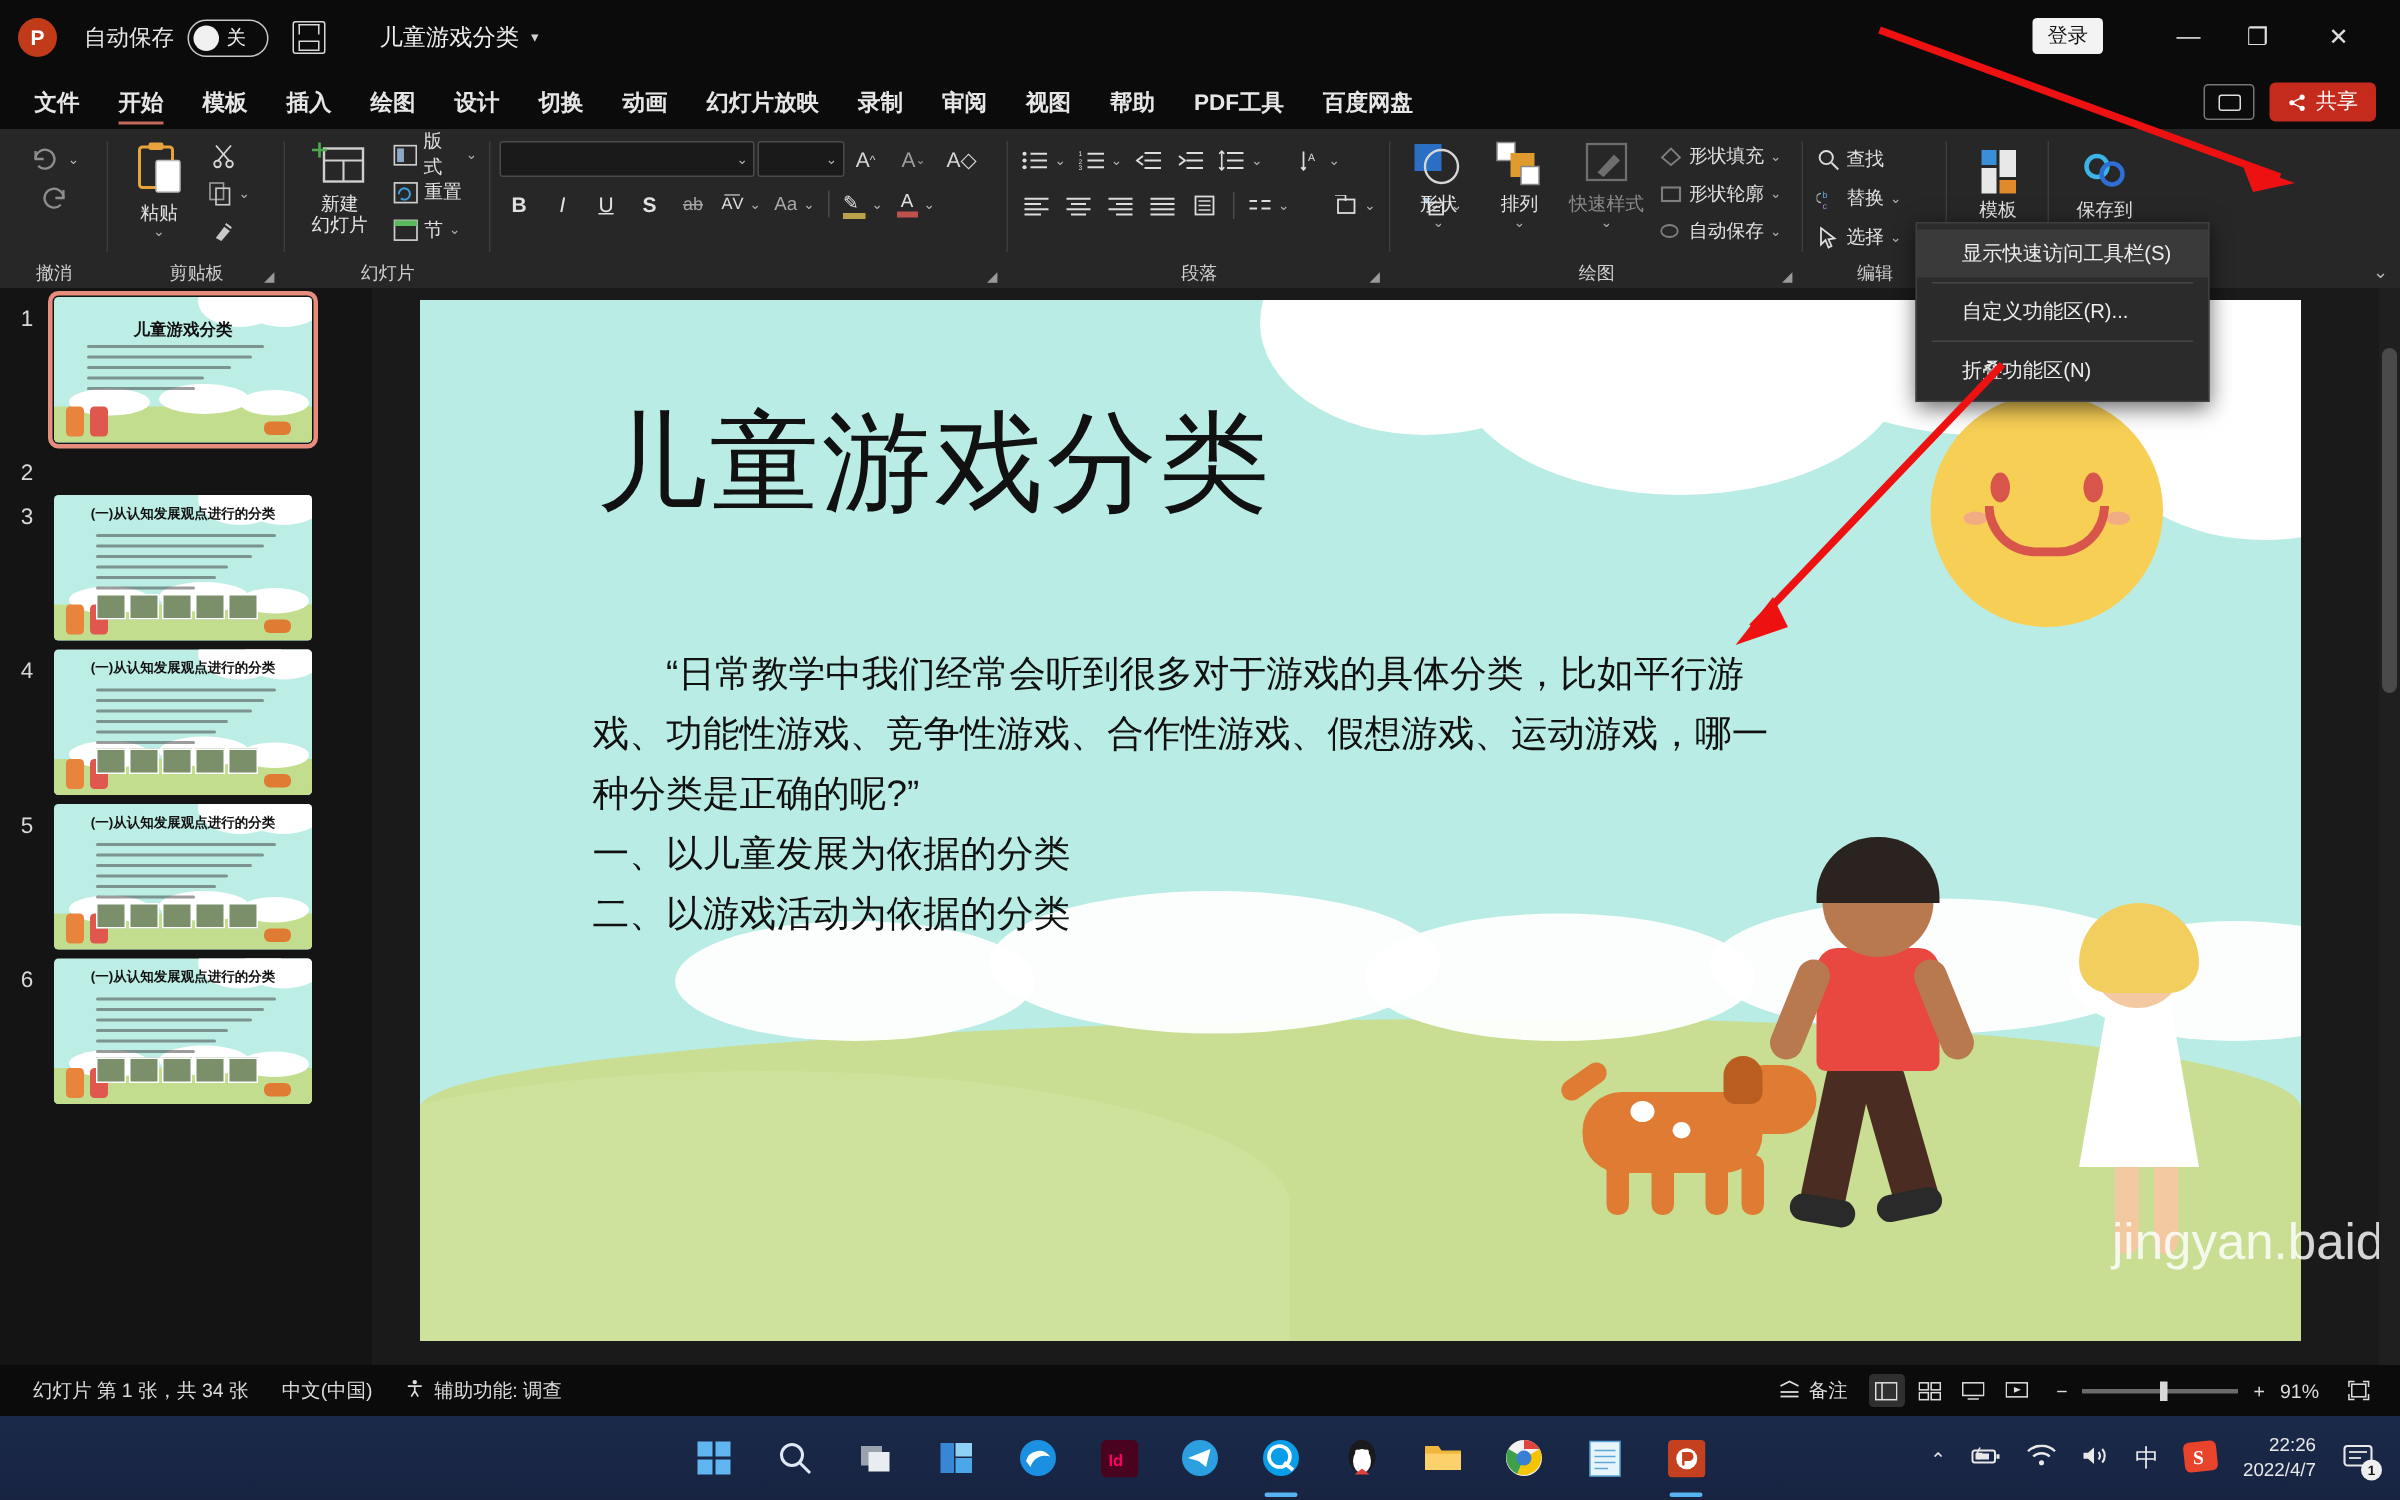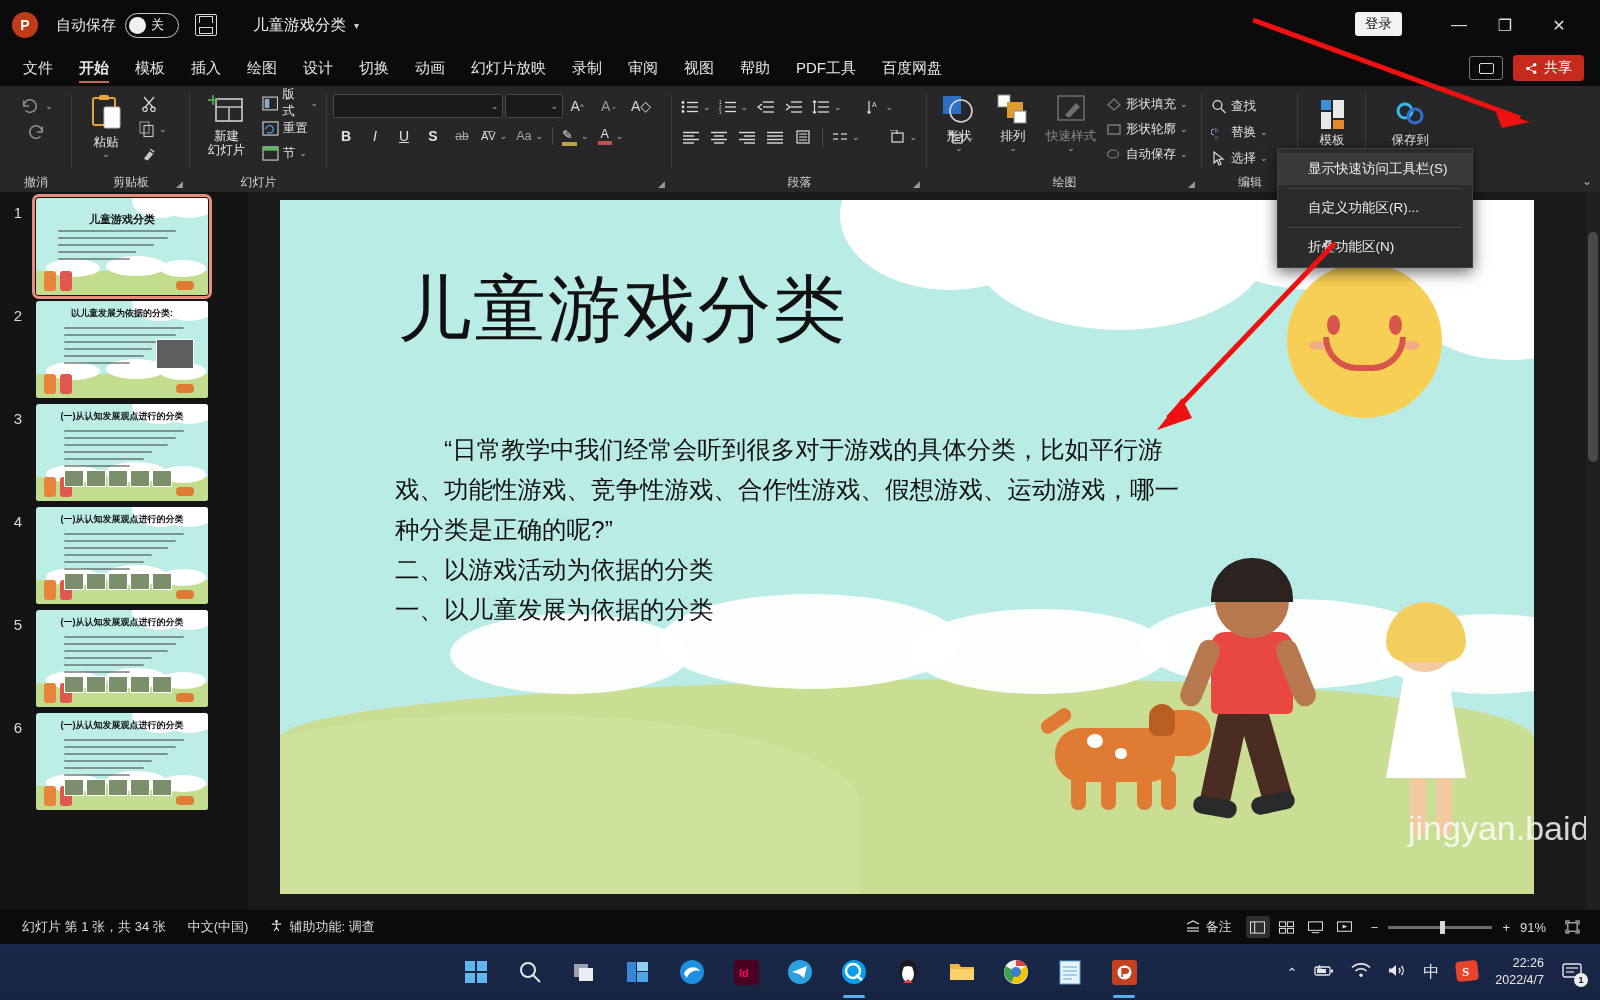--- a/index.html
+++ b/index.html
@@ -47,21 +47,21 @@
   .win-btn{ position:absolute; top:0; width:46px;height:50px;
     display:flex;align-items:center;justify-content:center;color:#ddd;font-size:16px;}
   .win-min{ right:118px;} .win-max{right:72px;} .win-close{right:18px;}
 
   
   .tabrow{
     position:absolute;left:0;top:50px;width:1600px;height:36px;
     background:#0b0b0b; display:flex;align-items:center;
   }
   .tab{ font-size:15px;color:#e6e6e6;padding:0 13px;height:36px;
-    display:flex;align-items:center;position:relative;}
+    display:flex;align-items:center;position:relative;font-weight:bold;}
   .tab.first{margin-left:10px;}
   .tab.active{ font-weight:bold; }
   .tab.active::after{
     content:"";position:absolute;left:13px;right:13px;bottom:3px;height:2.5px;background:#c26a5a;
   }
   .tr-right{ position:absolute; right:0; top:50px; height:36px; display:flex;align-items:center;}
   .cmt-btn{ width:34px;height:24px;border:1.3px solid #777;border-radius:3px;margin-right:10px;
      display:flex;align-items:center;justify-content:center;}
   .cmt-btn .bub{width:15px;height:11px;border:1.3px solid #ddd;border-radius:2px;}
   .share-btn{ background:#c42b1c;color:#fff;font-size:14px;padding:4px 12px;border-radius:4px;
@@ -649,21 +649,21 @@
               <rect x="8" y="13" width="10" height="17" fill="#e8e8e8"></rect>
               <rect x="20" y="21" width="11" height="9" fill="#e08a2c"></rect>
             </svg>
           <span class="lbl">模板</span>
         </div>
       </div>
       <div class="glabel"></div>
     </div>
 
     <div class="grp" style="width:74px">
-      <div class="body" style="justify-content:flex-end;padding-top:6px">
+      <div class="body" style="justify-content:center;padding-top:6px">
         <div class="bigbtn">
           <svg width="36" height="32" viewBox="0 0 36 32">
               <circle cx="13" cy="12" r="7" fill="none" stroke="#3bb4e8" stroke-width="3"></circle>
               <circle cx="23" cy="17" r="7" fill="none" stroke="#2f6ed4" stroke-width="3"></circle>
             </svg>
           <span class="lbl">保存到</span>
         </div>
       </div>
       <div class="glabel"></div>
     </div>
@@ -695,39 +695,20 @@
           <div class="mini-title" style="font-size: 11px; top: 14px;">儿童游戏分类</div>
           <div class="mini-line" style="left: 22px; top: 32px; width: 118px;"></div>
           <div class="mini-line" style="left: 22px; top: 39px; width: 110px;"></div>
           <div class="mini-line" style="left: 22px; top: 46px; width: 96px;"></div>
           <div class="mini-line" style="left: 22px; top: 53px; width: 78px;"></div>
           <div class="mini-line" style="left: 22px; top: 60px; width: 72px;"></div>
         </div>
       </div>
       <div class="thumbrow">
         <div class="thumbnum">2</div>
-        <div class="slidemini">
-          <div class="mini-cloud" style="left:96px;top:-14px;width:56px;height:34px"></div>
-          <div class="mini-cloud" style="left:126px;top:-10px;width:54px;height:30px"></div>
-          <div class="mini-ground"></div>
-          <div class="mini-cloud" style="left:10px;bottom:18px;width:54px;height:18px"></div>
-          <div class="mini-cloud" style="left:70px;bottom:19px;width:60px;height:20px"></div>
-          <div class="mini-cloud" style="left:124px;bottom:18px;width:46px;height:17px"></div>
-          <div class="mini-kidA" style="left:8px;width:12px;height:20px;background:#e8843c;border-radius:3px"></div>
-          <div class="mini-kidB" style="left:24px;width:12px;height:20px;background:#e0574e;border-radius:3px"></div>
-          <div class="mini-cloud" style="left:140px;bottom:5px;width:18px;height:9px;background:#e07b33;border-radius:4px"></div>
-          <div class="mini-title">以儿童发展为依据的分类:</div>
-          <div class="mini-line" style="left: 28px; top: 26px; width: 120px;"></div>
-          <div class="mini-line" style="left: 28px; top: 33px; width: 112px;"></div>
-          <div class="mini-line" style="left: 28px; top: 40px; width: 104px;"></div>
-          <div class="mini-line" style="left: 28px; top: 47px; width: 88px;"></div>
-          <div class="mini-line" style="left: 28px; top: 54px; width: 80px;"></div>
-          <div class="mini-line" style="left: 28px; top: 61px; width: 66px;"></div>
-          <div class="mini-photo" style="right: 14px; top: 38px; width: 38px; height: 30px;"></div>
-        </div>
       </div>
       <div class="thumbrow">
         <div class="thumbnum">3</div>
         <div class="slidemini">
           <div class="mini-cloud" style="left:96px;top:-14px;width:56px;height:34px"></div>
           <div class="mini-cloud" style="left:126px;top:-10px;width:54px;height:30px"></div>
           <div class="mini-ground"></div>
           <div class="mini-cloud" style="left:10px;bottom:18px;width:54px;height:18px"></div>
           <div class="mini-cloud" style="left:70px;bottom:19px;width:60px;height:20px"></div>
           <div class="mini-cloud" style="left:124px;bottom:18px;width:46px;height:17px"></div>
@@ -887,22 +868,22 @@
         <div class="leg" style="left:40px"></div>
         <div class="leg" style="left:66px"></div>
         <div class="dress"></div>
         <div class="head"></div>
         <div class="hair"></div>
       </div>
 
       <div class="slide-title">儿童游戏分类</div>
       <div class="slide-body" id="slidebody">
           <p class="indent">“日常教学中我们经常会听到很多对于游戏的具体分类，比如平行游戏、功能性游戏、竞争性游戏、合作性游戏、假想游戏、运动游戏，哪一种分类是正确的呢?”</p>
+          <p>一、以儿童发展为依据的分类</p>
           <p>二、以游戏活动为依据的分类</p>
-          <p>一、以儿童发展为依据的分类</p>
         </div>
 
     </div>
     <div class="wm-lower">jingyan.baidu.com</div>
   </div>
   <div class="stage-scroll">
     <div class="bar"></div>
   </div>
 
   <div class="statusbar">

